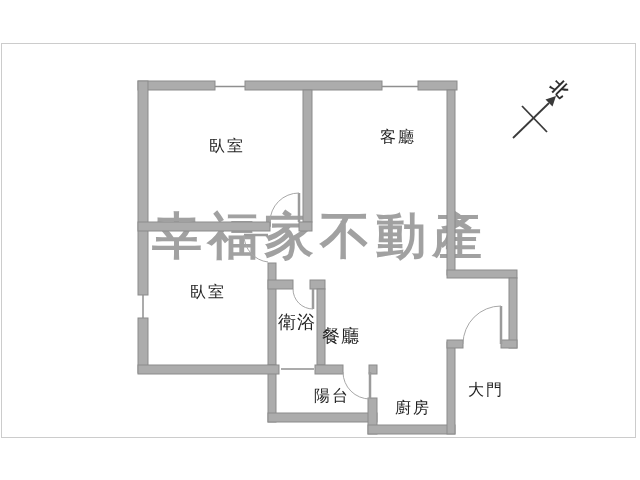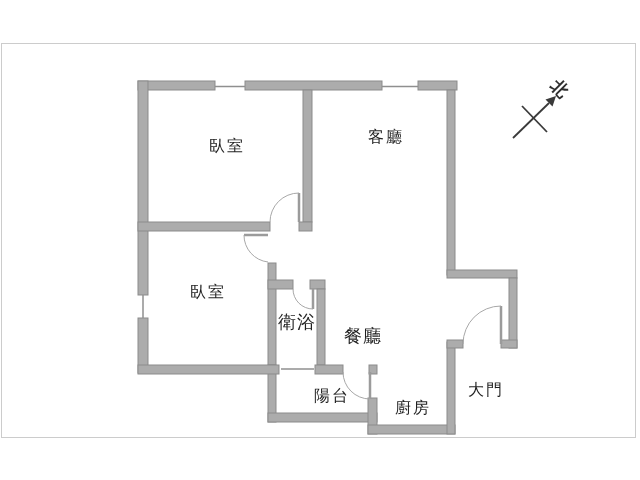--- a/index.html
+++ b/index.html
@@ -19,20 +19,21 @@
                font-size:17px;font-weight:bold;transform:rotate(45deg);
                font-family:"DejaVu Sans","Liberation Sans",sans-serif;}
 </style>
 </head>
 <body>
 
 <div id="stage">
 
   <div id="frame"></div>
 
+  <div id="watermark">幸福家不動產</div>
 
   <svg id="plan-svg" width="640" height="480" viewBox="0 0 640 480">
     <g fill="#acacac" stroke="#8b8b8b" stroke-width="1">
       <rect x="138" y="81" width="77" height="9"></rect>
       <rect x="245" y="81" width="137" height="9"></rect>
       <rect x="418" y="81" width="39" height="9"></rect>
       <rect x="138" y="81" width="10" height="214"></rect>
       <rect x="138" y="318" width="10" height="55"></rect>
       <rect x="303" y="90" width="9" height="132"></rect>
       <rect x="138" y="222" width="132" height="9"></rect>
@@ -81,23 +82,23 @@
     </g>
 
     <g>
       <line x1="513" y1="138" x2="549" y2="103" stroke="#3a3a3a" stroke-width="1.8"></line>
       <line x1="522" y1="106" x2="547" y2="132" stroke="#3a3a3a" stroke-width="1.8"></line>
       <polygon points="556,96 552.5,106.5 545.5,99.5" fill="#3a3a3a"></polygon>
     </g>
   </svg>
 
   <div class="room-label" style="left:197px;top:138px;width:60px;text-align:center;">臥室</div>
-  <div class="room-label" style="left:356px;top:129px;width:60px;text-align:center;">客廳</div>
+  <div class="room-label" style="left:356px;top:129px;width:60px;text-align:right;">客廳</div>
   <div class="room-label" style="left:178px;top:284px;width:60px;text-align:center;">臥室</div>
   <div class="room-label small" style="left:271px;top:315px;width:52px;text-align:center;">衛浴</div>
-  <div class="room-label small" style="left:337px;top:329px;width:52px;text-align:center;">餐廳</div>
+  <div class="room-label small" style="left:322px;top:329px;width:52px;text-align:left;">餐廳</div>
   <div class="room-label" style="left:290px;top:388px;width:60px;text-align:right;">陽台</div>
   <div class="room-label" style="left:383px;top:400px;width:60px;text-align:center;">廚房</div>
   <div class="room-label" style="left:456px;top:382px;width:60px;text-align:center;">大門</div>
 
   <div id="north-label">北</div>
 
 </div>
 
 </body></html>

